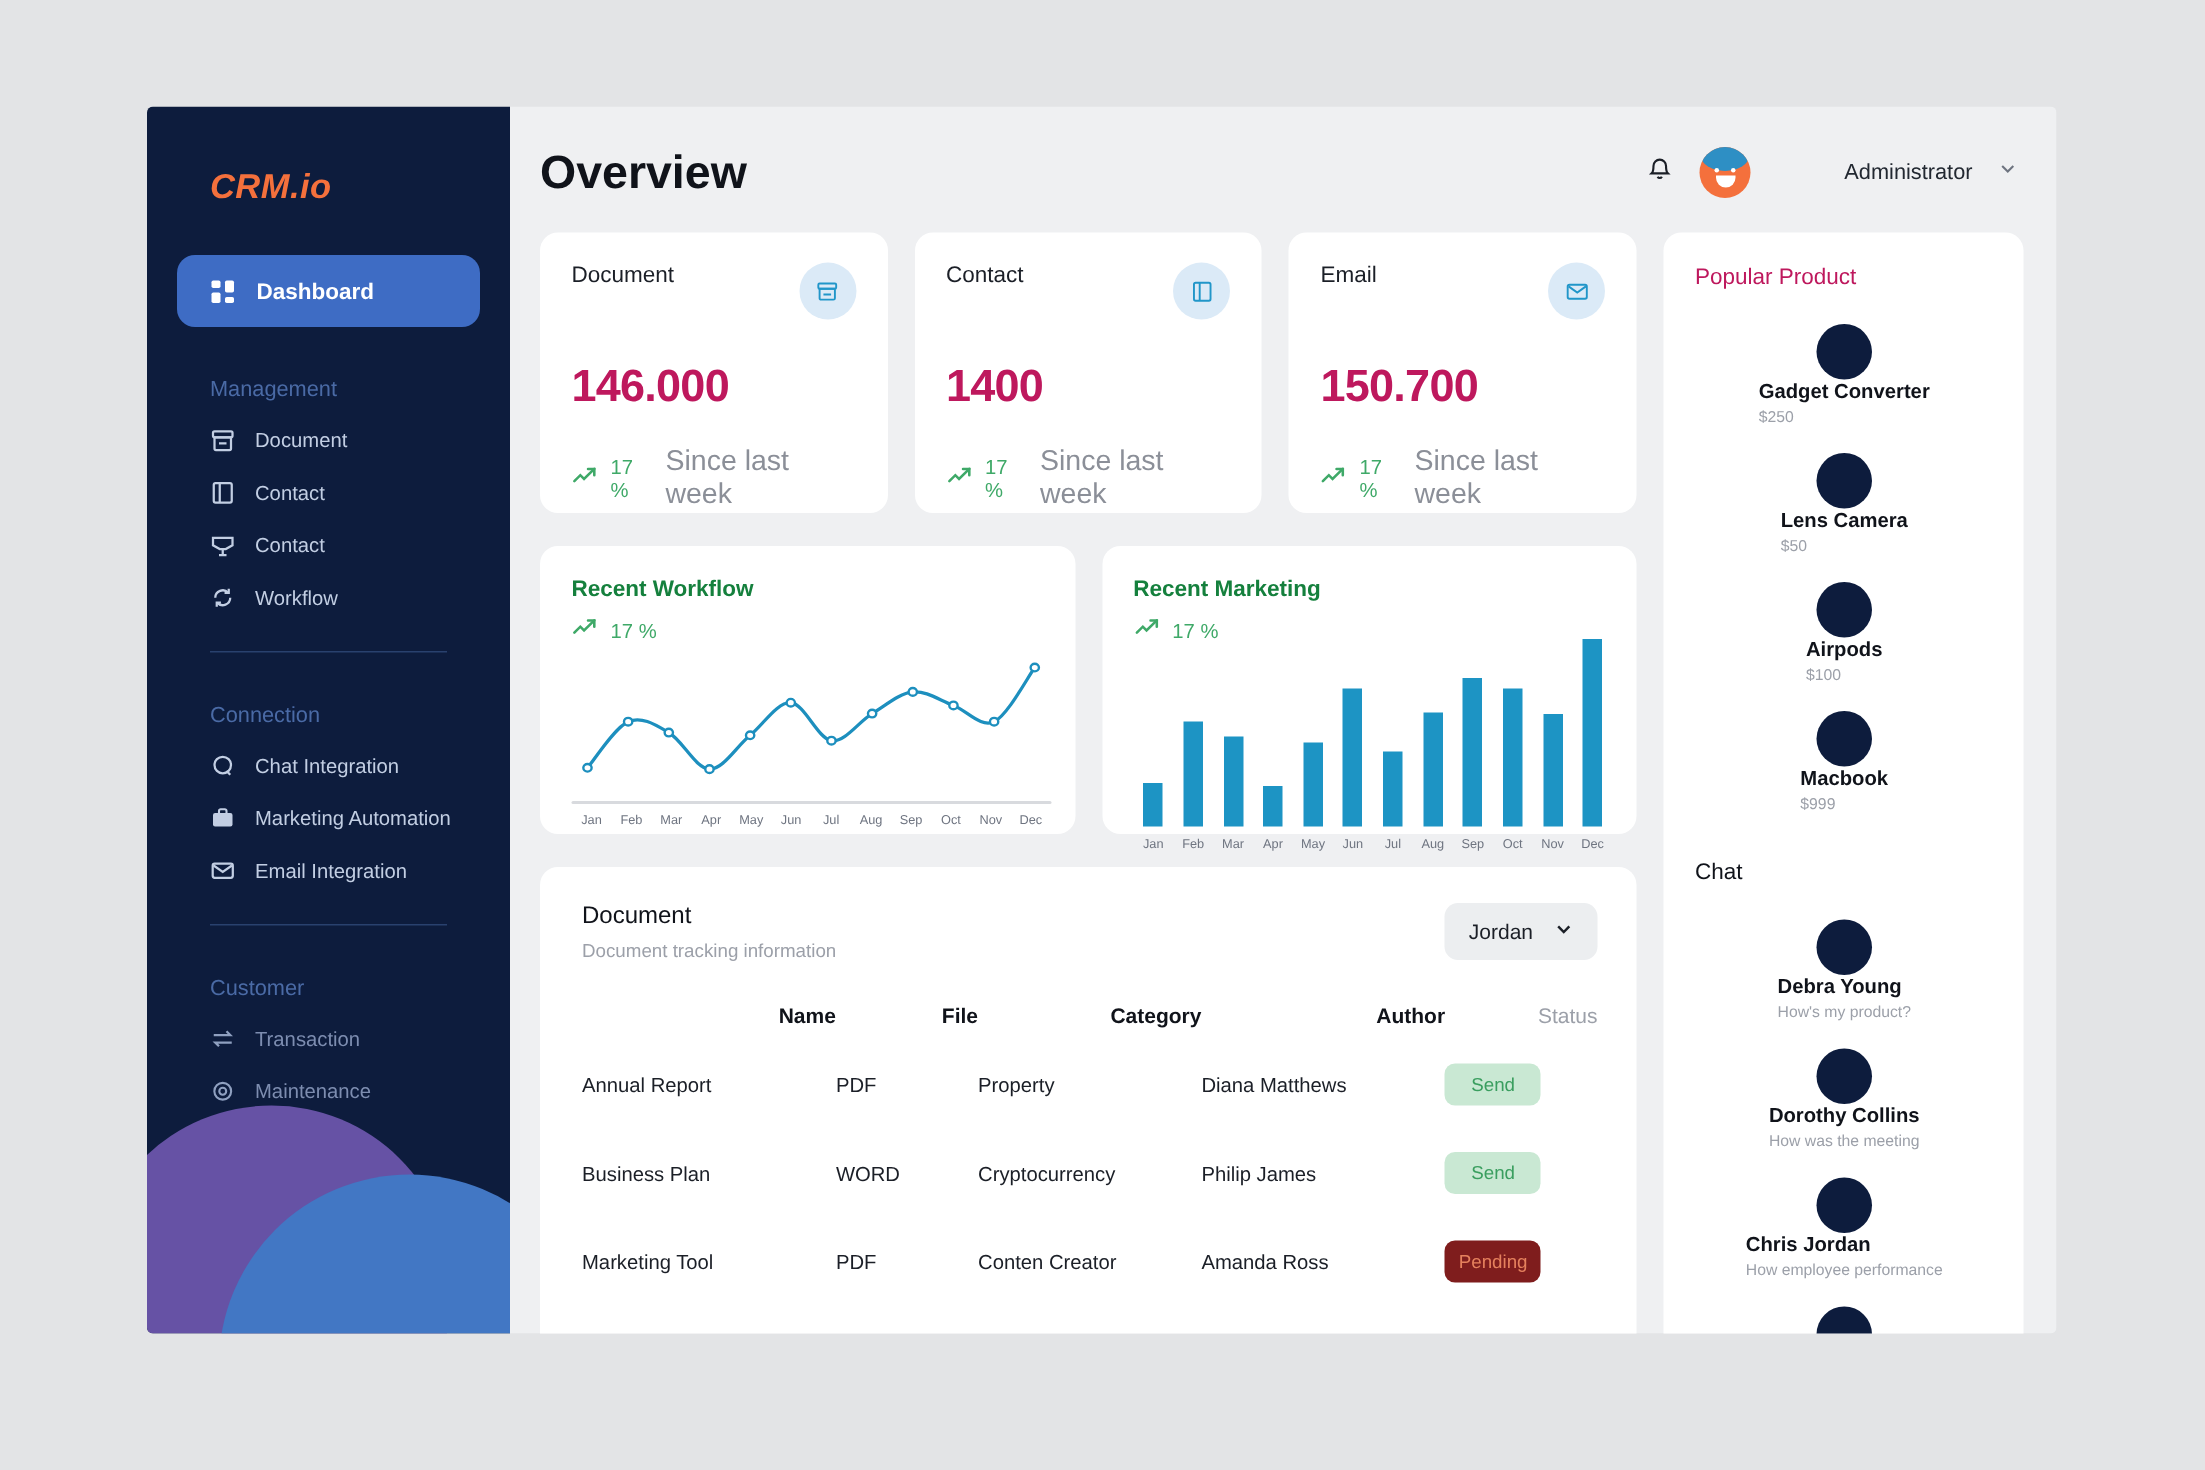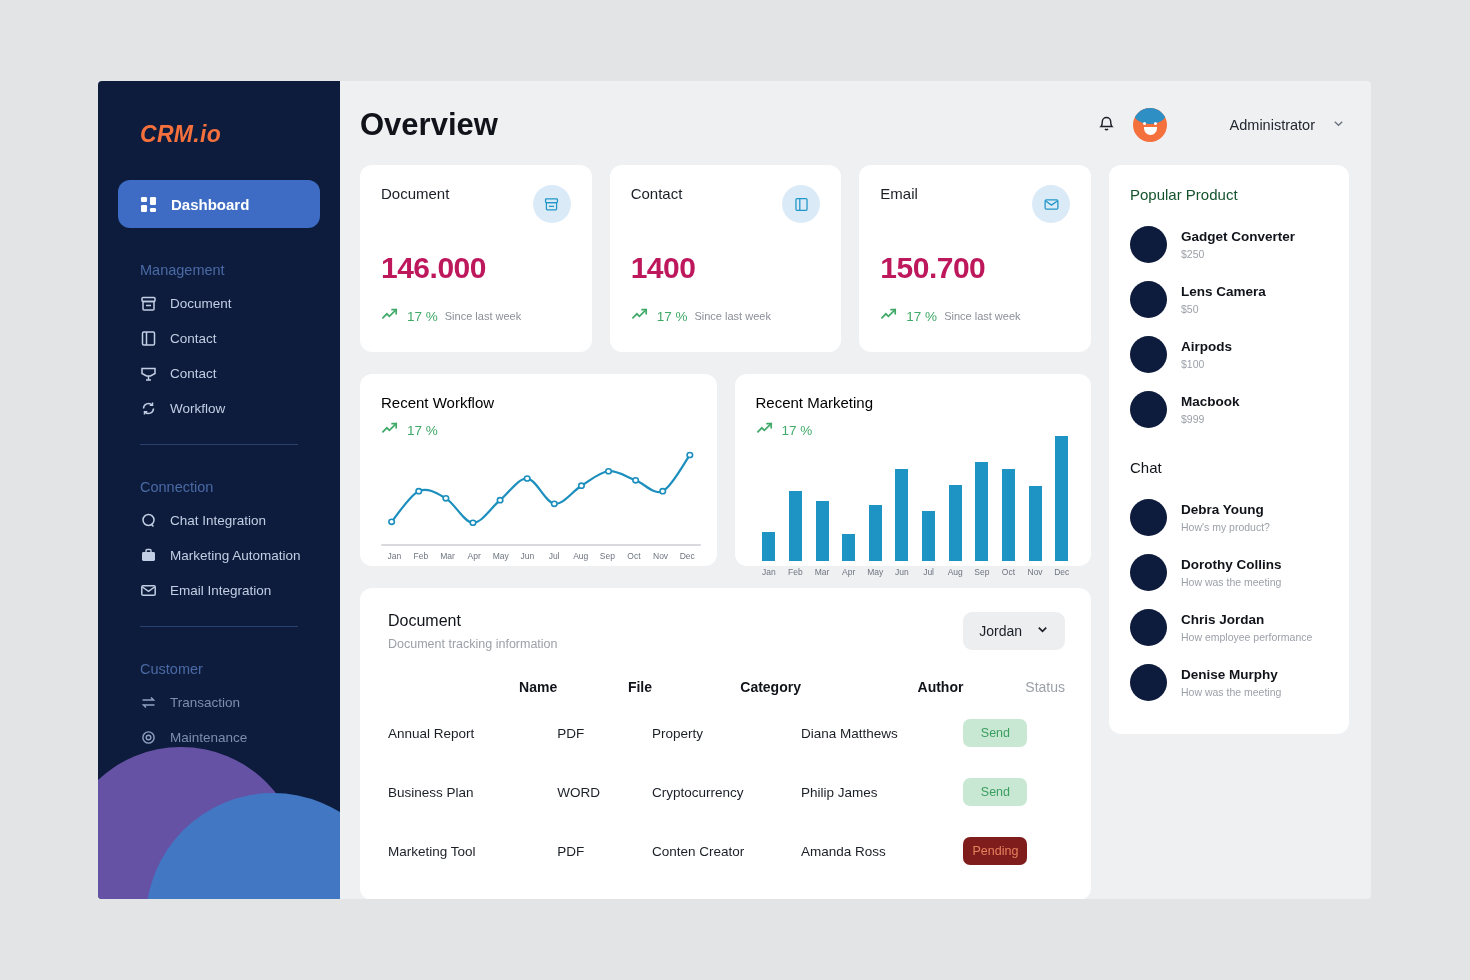--- a/index.html
+++ b/index.html
@@ -3,21 +3,21 @@
 <meta charset="utf-8">
 <style>
   * { box-sizing: border-box; margin: 0; padding: 0; }
   html, body {
     width: 1470px; height: 980px;
     background: #e3e4e6;
     font-family: "Liberation Sans", sans-serif;
     overflow: hidden;
   }
   .app {
-    position: absolute; left: 98px; top: 81px;
+    position: absolute; left: 98px; top: 71px;
     width: 1273px; height: 818px;
     display: flex;
     border-radius: 4px;
     overflow: hidden;
   }
 
   
   .sidebar {
     width: 242px; flex: 0 0 242px;
     background: #0d1c3d;
@@ -114,26 +114,26 @@
     width: 38px; height: 38px; border-radius: 50%;
     background: #dbeaf7; display: flex;
     align-items: center; justify-content: center;
   }
   .stat-value {
     font-size: 30px; font-weight: bold; color: #be185d;
     margin-top: 28px; letter-spacing: -.5px;
   }
   .stat-foot { display: flex; align-items: center; gap: 7px; margin-top: 22px; }
   .pct { color: #3fa968; font-size: 13.5px; }
-  .since { color: #8b8f98; font-size: 11px; }
+  .since { color: #8b8f98; font-size: 19px; }
 
   
   .charts { display: flex; gap: 18px; }
   .chart-card { flex: 1; padding: 20px 21px 14px 21px; height: 192px; position: relative; }
-  .chart-title { font-size: 15px; font-weight: normal; color: #000000; }
+  .chart-title { font-size: 15px; font-weight: bold; color: #15803d; }
   .chart-pct { display: flex; align-items: center; gap: 7px; margin-top: 10px; }
   .chart-area { position: absolute; left: 21px; right: 16px; top: 62px; bottom: 12px; }
   .months { display: flex; width: 100%; }
   .months span {
     flex: 1; text-align: center;
     font-size: 8.5px; color: #6e7480;
   }
   .axis-line { height: 2px; background: #d8dade; border-radius: 2px; }
   .bars { display: flex; align-items: flex-end; width: 100%; height: 125px; }
   .bar-cell { flex: 1; display: flex; justify-content: center; align-items: flex-end; height: 100%; }
@@ -158,23 +158,23 @@
   td { font-size: 13.5px; color: #1b1f27; padding: 16px 0 15px 0; }
   .badge {
     display: inline-block; padding: 7px 0; width: 64px;
     text-align: center; border-radius: 7px; font-size: 12.5px;
   }
   .badge.send { background: #c9e8d3; color: #3a9e5f; }
   .badge.pending { background: #7f1d1d; color: #e5815d; }
 
   
   .right-card { padding: 21px 20px 24px 21px; }
-  .rc-title { font-size: 15px; color: #14532d; font-weight: 500; }
+  .rc-title { font-size: 15px; color: #be185d; font-weight: 500; }
   .rc-list { margin-top: 14px; }
-  .rc-row { display: flex; align-items: center; gap: 14px; padding: 9px 0; }
+  .rc-row { display: flex; align-items: center; padding: 9px 0; flex-direction: column; }
   .dot-av { width: 37px; height: 37px; border-radius: 50%; background: #0d1c3d; flex: 0 0 37px; }
   .rc-name { font-size: 13.5px; font-weight: bold; color: #10131a; }
   .rc-meta { font-size: 10.5px; color: #9ca0a9; margin-top: 4px; }
   .chat-title { font-size: 15px; color: #10131a; font-weight: 500; margin-top: 22px; }
 </style>
 </head>
 <body>
 
 <div class="app">
 

